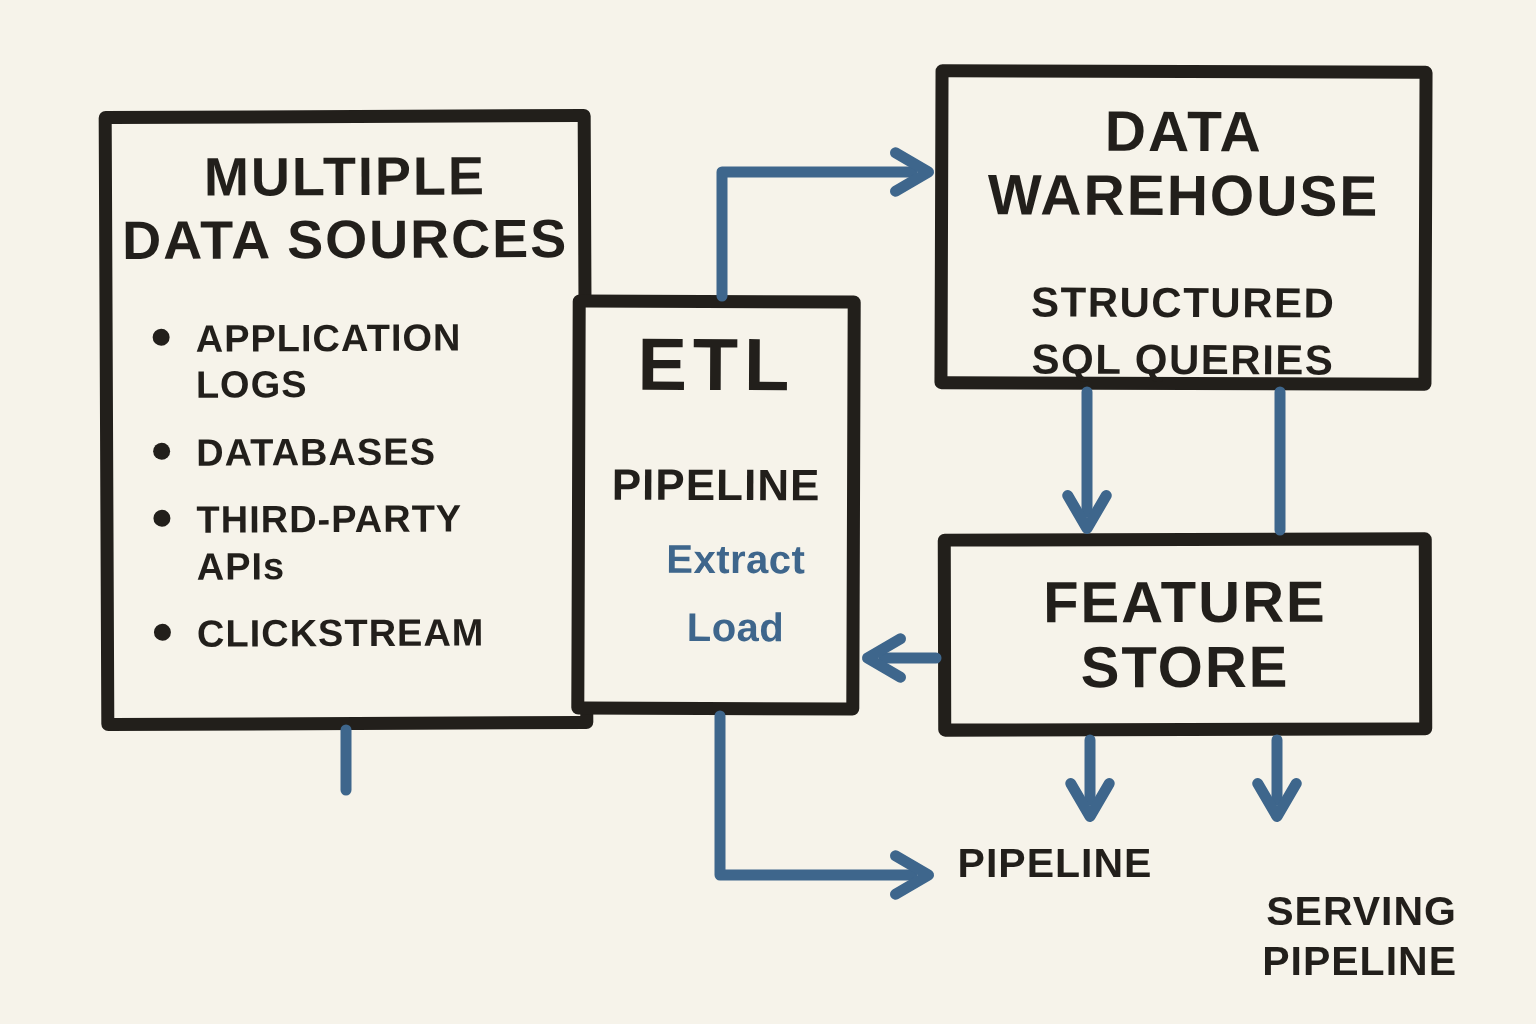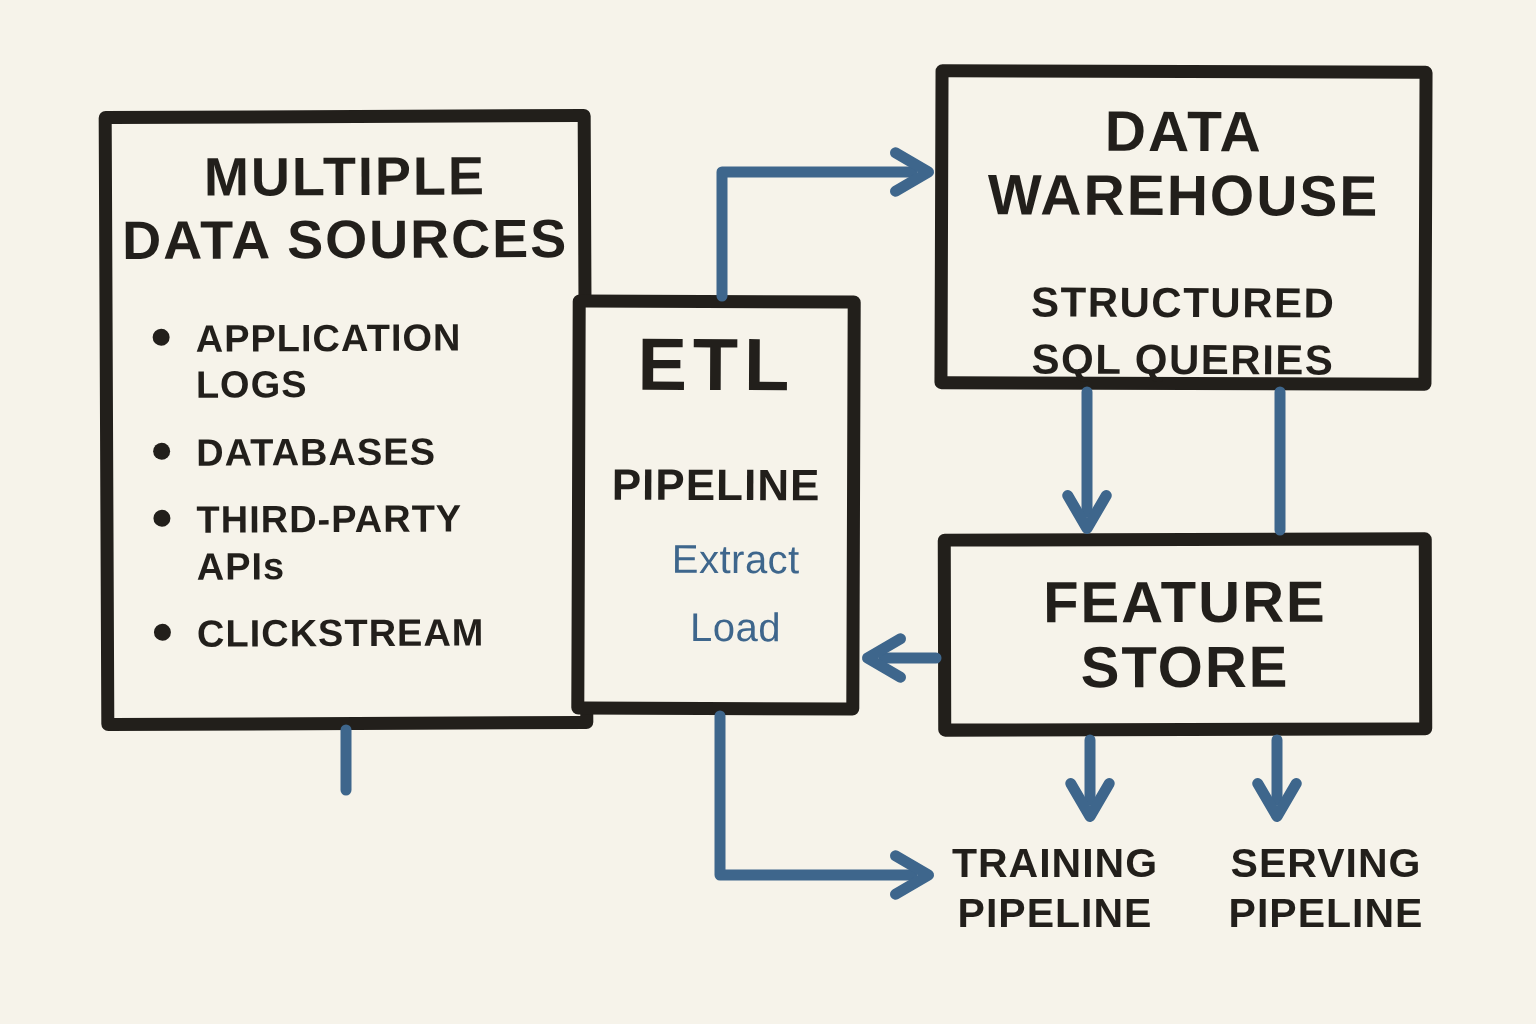--- a/index.html
+++ b/index.html
@@ -29,33 +29,33 @@
   .sources .title{margin-top:22px;font-size:54px;font-weight:700;letter-spacing:2px;line-height:1.16;}
   .sources ul{list-style:none;margin:30px 0 0 0;padding:0 0 0 40px;text-align:left;}
   .sources li{display:flex;align-items:flex-start;gap:26px;margin-bottom:21px;}
   .dot{flex:0 0 auto;width:17px;height:17px;border-radius:50%;background:var(--ink);margin-top:13px;}
   .item-text{font-size:38px;font-weight:700;letter-spacing:1px;line-height:1.22;max-width:310px;}
   
   .etl{left:572px;top:295px;width:288px;height:420px;transform:rotate(0.2deg);z-index:2;}
   .etl .big{margin-top:20px;font-size:74px;font-weight:700;letter-spacing:6px;line-height:1.0;}
   .etl .sub{margin-top:8px;font-size:44px;font-weight:700;letter-spacing:1px;line-height:1.0;}
   .etl .steps{margin-top:32px;}
-  .etl .step{font-size:40px;font-weight:400;letter-spacing:0.5px;line-height:1.0;color:var(--accent);margin-bottom:28px;padding-left:40px;}
+  .etl .step{font-size:40px;font-weight:700;letter-spacing:0.5px;line-height:1.0;color:var(--accent);margin-bottom:28px;padding-left:40px;}
   
   .warehouse{left:935px;top:65px;width:497px;height:325px;transform:rotate(0.2deg);}
   .warehouse .title{margin-top:22px;font-size:57px;font-weight:700;letter-spacing:2px;line-height:1.12;}
   .warehouse .subtitle{margin-top:14px;font-size:42px;font-weight:700;letter-spacing:1.5px;line-height:1.35;}
   
   .feature{left:938px;top:533px;width:494px;height:203px;transform:rotate(-0.15deg);
            display:flex;flex-direction:column;justify-content:center;}
   .feature .title{font-size:58px;font-weight:700;letter-spacing:2px;line-height:1.12;}
   
   .pipe-label{position:absolute;text-align:center;font-size:41px;font-weight:700;letter-spacing:1px;line-height:1.22;z-index:1;}
   .training{left:930px;top:838px;width:250px;}
-  .serving{left:1195px;top:838px;width:262px;}
+  .serving{left:1195px;top:886px;width:262px;text-align:right;}
   
   svg.arrows{position:absolute;left:0;top:0;z-index:3;pointer-events:none;}
   .arrow{fill:none;stroke:var(--accent);stroke-width:11;stroke-linecap:round;stroke-linejoin:round;}
   .arrowhead{fill:none;stroke:var(--accent);stroke-width:4;stroke-linecap:round;stroke-linejoin:round;}
 </style>
 </head>
 <body>
 
 <div class="canvas">
 
@@ -105,21 +105,20 @@
   </section>
 
   <section class="box feature">
     <h2 class="title">
       <span class="line">FEATURE</span>
       <span class="line">STORE</span>
     </h2>
   </section>
 
   <div class="pipe-label training">
-    <span class="line">TRAINING</span>
     <span class="line">PIPELINE</span>
   </div>
   <div class="pipe-label serving">
     <span class="line">SERVING</span>
     <span class="line">PIPELINE</span>
   </div>
 
   <svg class="arrows" width="1536" height="1024" viewBox="0 0 1536 1024">
     <defs>
       <marker id="head" viewBox="0 0 20 20" refX="10" refY="10" markerWidth="5" markerHeight="5" orient="auto-start-reverse" markerUnits="strokeWidth">

